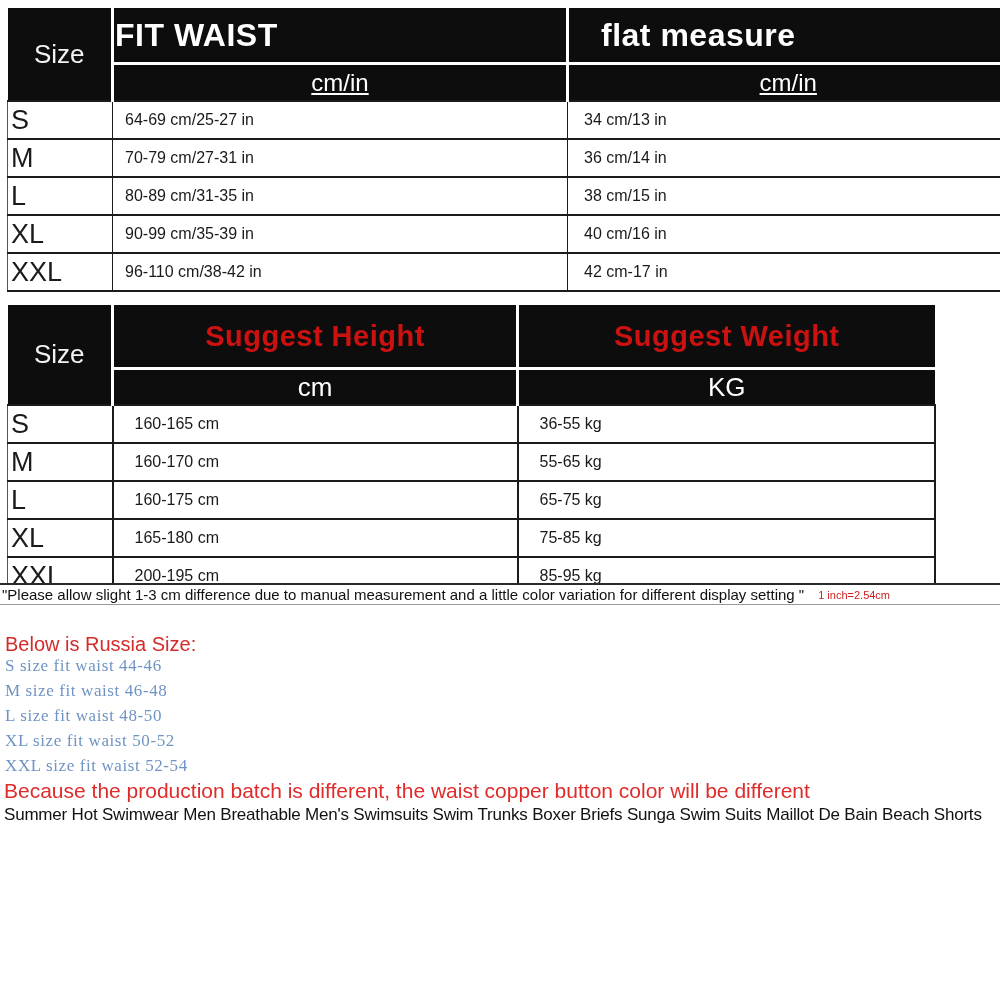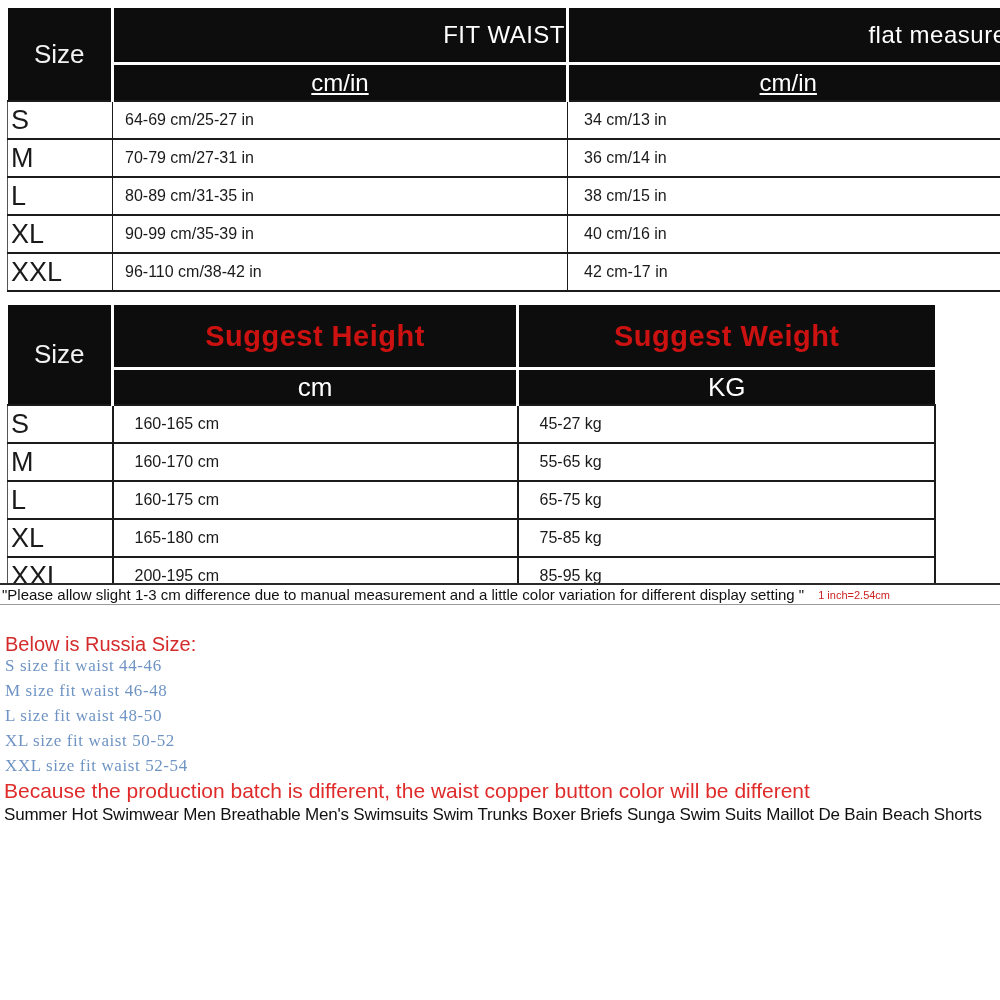--- a/index.html
+++ b/index.html
@@ -23,22 +23,22 @@
   }
   
   #fit-table { top: 8px; left: 0; width: 1000px; }
   #fit-table td { vertical-align: middle; }
   .hdr { background: #0d0d0d; color: #ffffff; }
   .size-hdr {
     text-align: center; font-size: 26px; color: #f2f2f2;
     border-right: 3px solid #ffffff;
   }
   #fit-table .title-cell {
-    height: 52px; text-align: right;
-    font-size: 24px; font-weight: normal; letter-spacing: 0.5px;
+    height: 52px; text-align: left;
+    font-size: 32px; font-weight: bold; letter-spacing: 0.5px;
   }
   #fit-table .title-cell + .title-cell { border-left: 3px solid #ffffff; padding-left: 32px; }
   #fit-table .unit-cell {
     height: 33px; text-align: center; font-size: 24px;
     border-top: 3px solid #ffffff;
     text-decoration: underline;
   }
   #fit-table .unit-cell + .unit-cell { border-left: 3px solid #ffffff; }
   .body-row td {
     height: 34px; background: #ffffff; color: #1a1a1a;
@@ -154,21 +154,21 @@
         <td class="hdr title-cell">Suggest Height</td>
         <td class="hdr title-cell">Suggest Weight</td>
       </tr>
       <tr>
         <td class="hdr unit-cell">cm</td>
         <td class="hdr unit-cell">KG</td>
       </tr>
       <tr class="body-row">
         <td class="c-size">S</td>
         <td class="c-val">160-165 cm</td>
-        <td class="c-val">45-27 kg</td>
+        <td class="c-val">36-55 kg</td>
       </tr>
       <tr class="body-row">
         <td class="c-size">M</td>
         <td class="c-val">160-170 cm</td>
         <td class="c-val">55-65 kg</td>
       </tr>
       <tr class="body-row">
         <td class="c-size">L</td>
         <td class="c-val">160-175 cm</td>
         <td class="c-val">65-75 kg</td>

